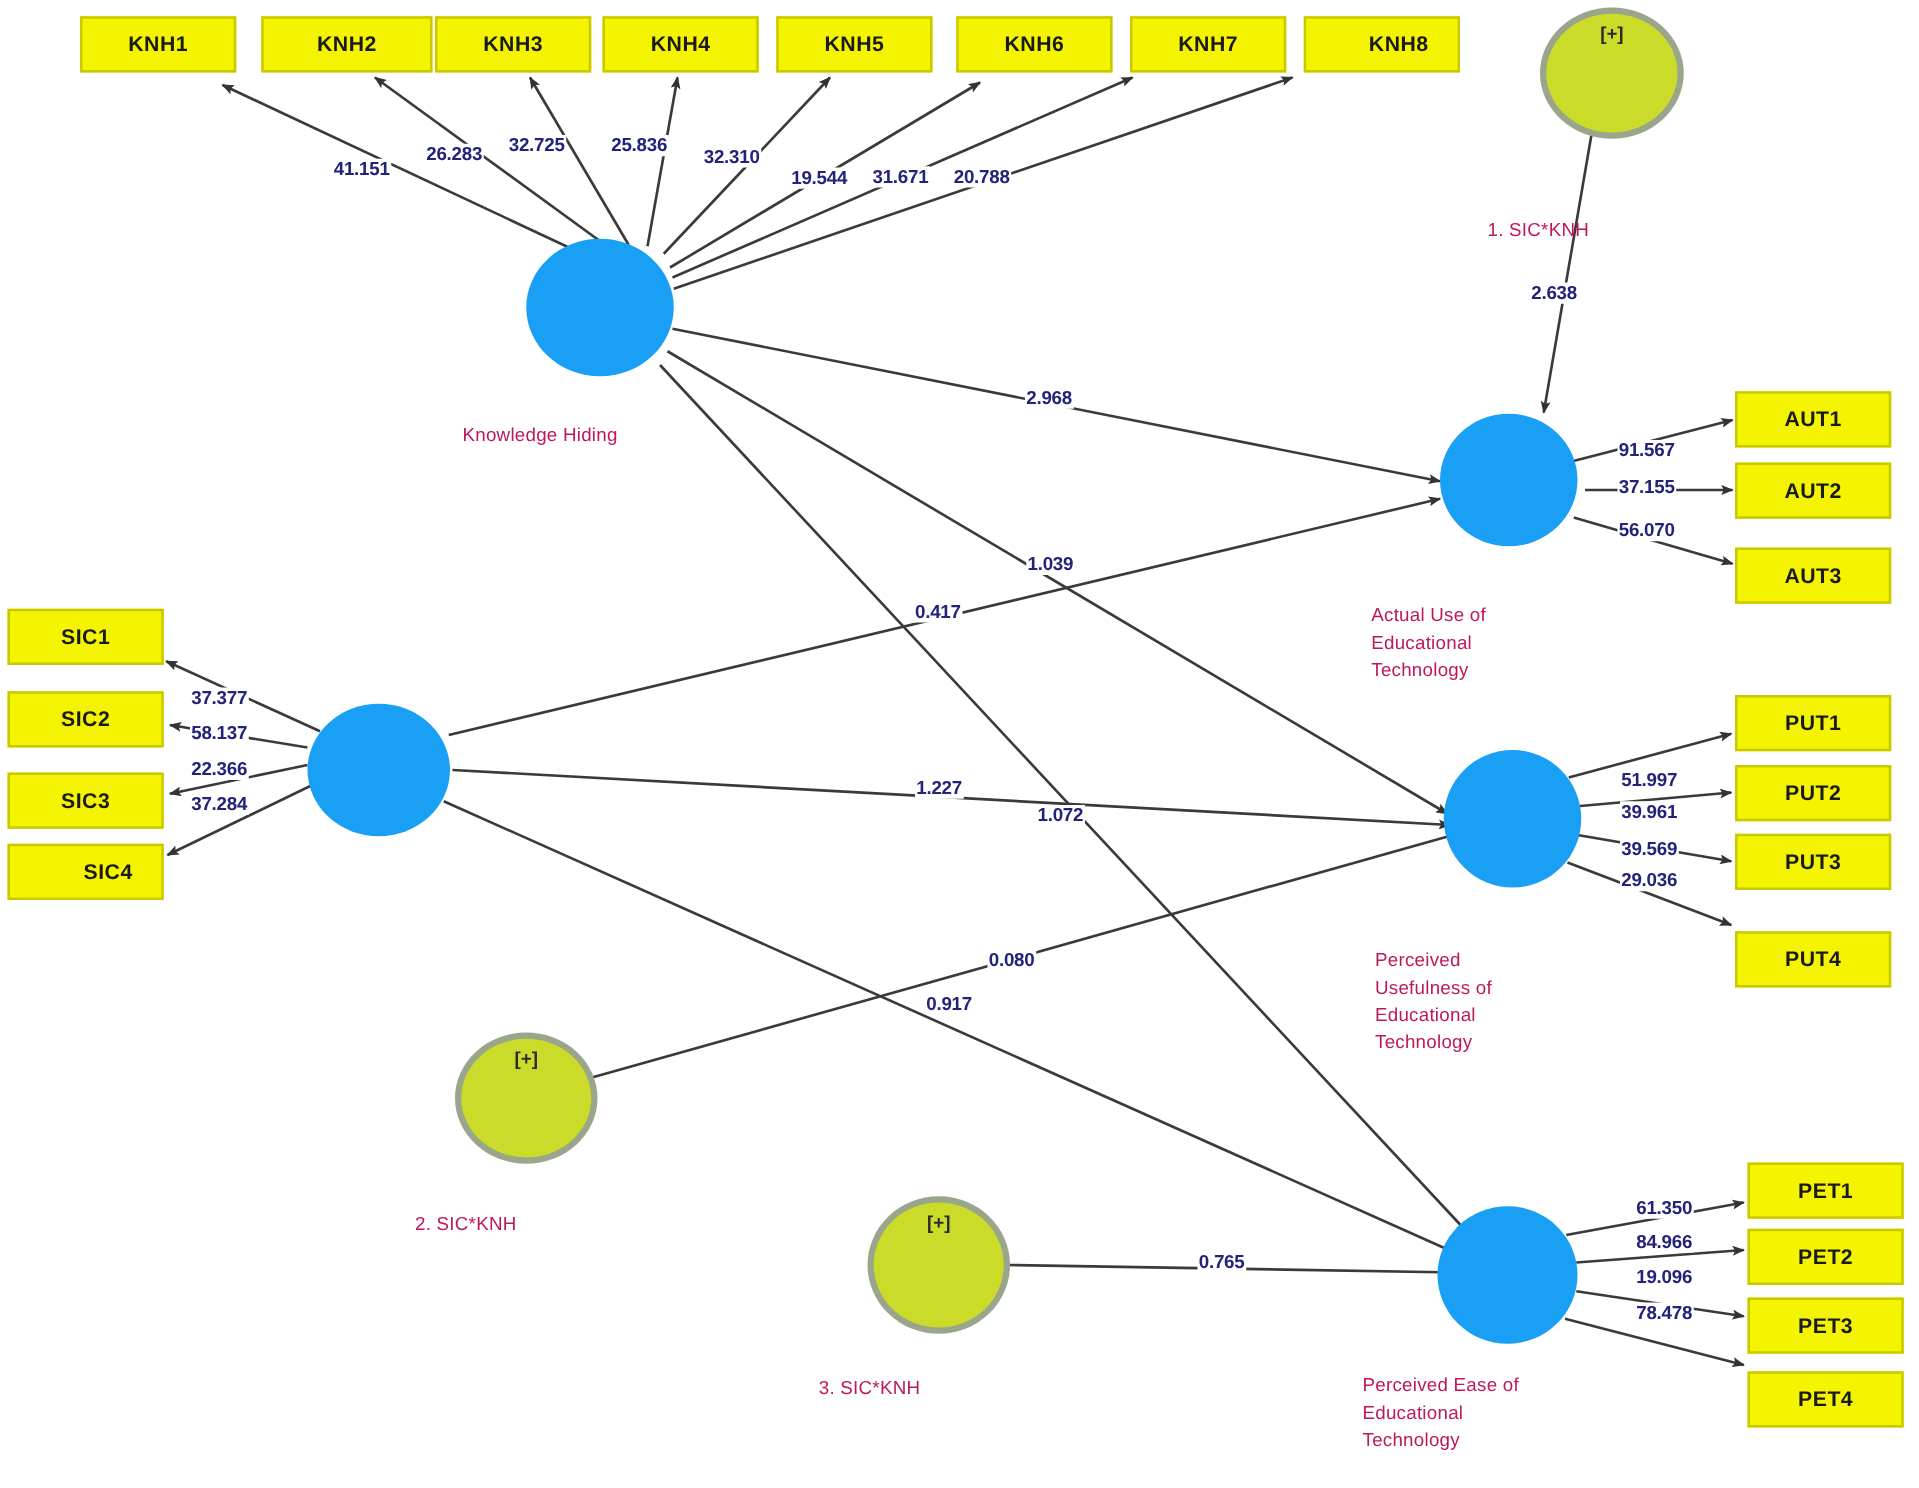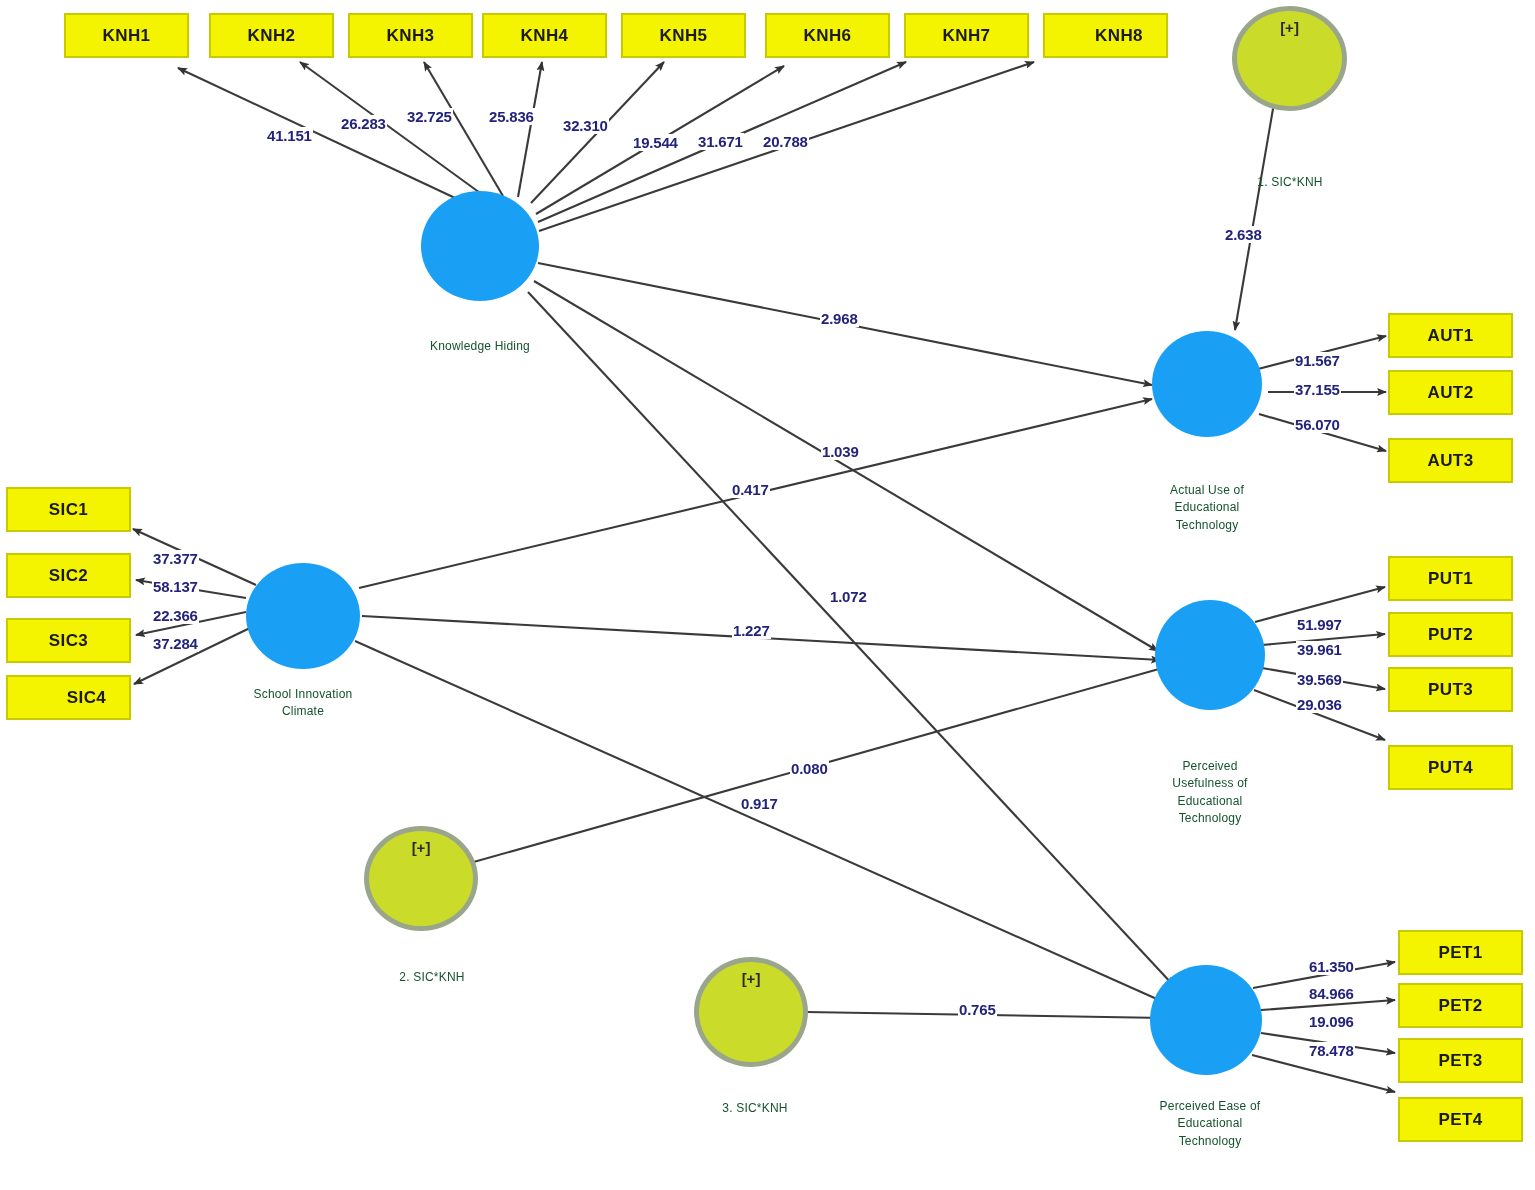--- a/index.html
+++ b/index.html
@@ -53,23 +53,23 @@
     top: 8px;
     left: 0;
     width: 100%;
     text-align: center;
     font-size: 15px;
     font-weight: bold;
     color: #2b2b2b;
   }
   .node-label {
     position: absolute;
-    text-align: center;
-    font-size: 12px;
-    color: #14532d;
+    text-align: left;
+    font-size: 15px;
+    color: #be185d;
     line-height: 1.45;
     white-space: pre-line;
     letter-spacing: 0.2px;
   }
   .coef {
     position: absolute;
     font-size: 15px;
     font-weight: bold;
     color: #23237a;
     background: #ffffff;
@@ -127,21 +127,21 @@
       <path d="M355,641 L1168,1004"></path>
       <path d="M470,863 L1166,667"></path>
       <path d="M1274,103 L1235,330"></path>
       <path d="M806,1012 L1165,1018"></path>
     </g>
   </svg>
 
   <div class="indicator" style="left:64px;  top:13px; width:125px; height:45px;">
       <span>KNH1</span>
     </div>
-  <div class="indicator" style="left:209px; top:13px; width:125px; height:45px;align-items:center;">
+  <div class="indicator" style="left:209px; top:13px; width:137px; height:45px;align-items:center;">
       <span>KNH2</span>
     </div>
   <div class="indicator" style="left:348px; top:13px; width:125px; height:45px;">
       <span>KNH3</span>
     </div>
   <div class="indicator" style="left:482px; top:13px; width:125px; height:45px;">
       <span>KNH4</span>
     </div>
   <div class="indicator" style="left:621px; top:13px; width:125px; height:45px;">
       <span>KNH5</span>
@@ -202,22 +202,20 @@
       <span>PET3</span>
     </div>
   <div class="indicator" style="left:1398px; top:1097px; width:125px; height:45px;">
       <span>PET4</span>
     </div>
 
   <div class="construct" style="left:421px; top:191px; width:118px; height:110px;"></div>
   <div class="node-label" style="left:370px; top:338px; width:220px;">Knowledge Hiding</div>
 
   <div class="construct" style="left:246px; top:563px; width:114px; height:106px;"></div>
-  <div class="node-label" style="left:193px; top:686px; width:220px;">School Innovation
-Climate</div>
 
   <div class="construct" style="left:1152px; top:331px; width:110px; height:106px;"></div>
   <div class="node-label" style="left:1097px; top:482px; width:220px;">Actual Use of
 Educational
 Technology</div>
 
   <div class="construct" style="left:1155px; top:600px; width:110px; height:110px;"></div>
   <div class="node-label" style="left:1100px; top:758px; width:220px;">Perceived
 Usefulness of
 Educational
@@ -268,19 +266,19 @@
 
   <div class="coef" style="left:1308px; top:958px;">61.350</div>
   <div class="coef" style="left:1308px; top:985px;">84.966</div>
   <div class="coef" style="left:1308px; top:1013px;">19.096</div>
   <div class="coef" style="left:1308px; top:1042px;">78.478</div>
 
   <div class="coef" style="left:820px; top:310px;">2.968</div>
   <div class="coef" style="left:821px; top:443px;">1.039</div>
   <div class="coef" style="left:731px; top:481px;">0.417</div>
   <div class="coef" style="left:732px; top:622px;">1.227</div>
-  <div class="coef" style="left:829px; top:588px;text-align:right;">1.072</div>
+  <div class="coef" style="left:829px; top:644px;text-align:right;">1.072</div>
   <div class="coef" style="left:790px; top:760px;">0.080</div>
   <div class="coef" style="left:740px; top:795px;">0.917</div>
   <div class="coef" style="left:1224px; top:226px;">2.638</div>
   <div class="coef" style="left:958px; top:1001px;">0.765</div>
 
 </div>
 
 </body></html>

